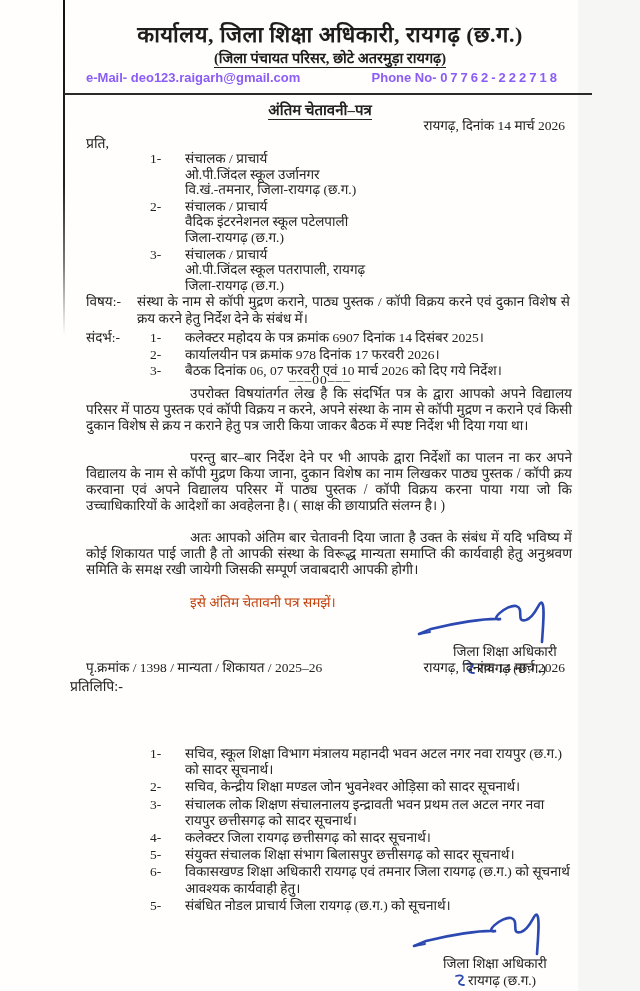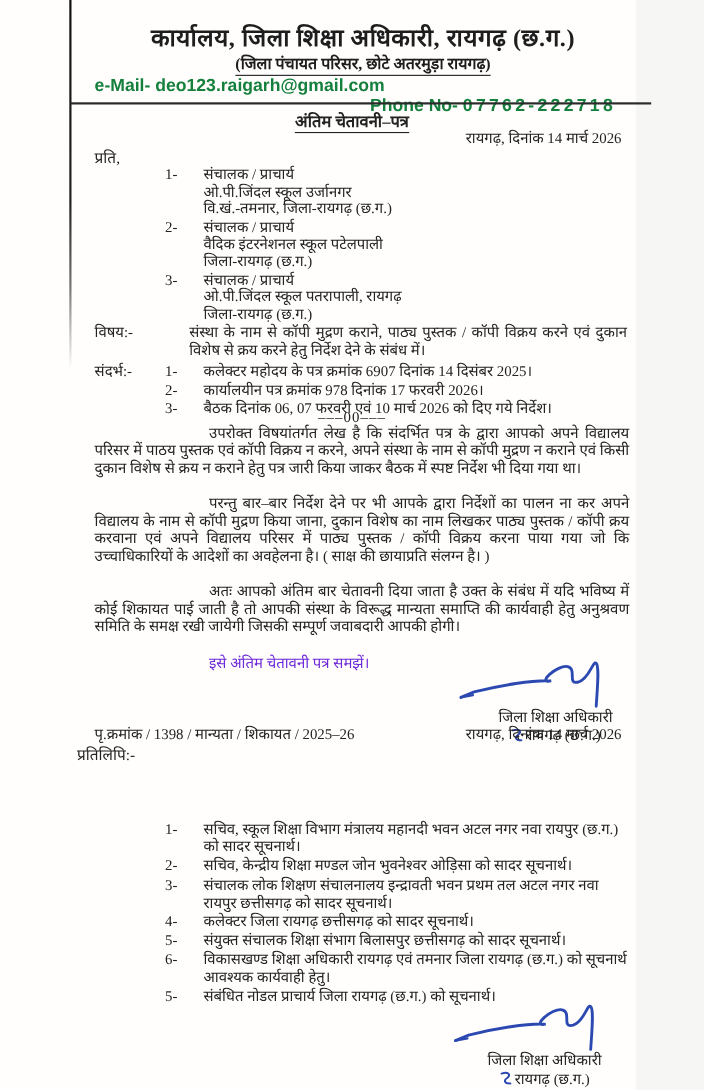--- a/index.html
+++ b/index.html
@@ -19,52 +19,52 @@
   .office-head{
     left:80px;top:18px;width:500px;text-align:center;
     font-size:22px;font-weight:bold;letter-spacing:.5px;color:#1d1d1d;
     font-family:"Liberation Serif","DejaVu Serif",serif;
   }
   .address-line{
     left:80px;top:47px;width:500px;text-align:center;
     font-size:14.5px;font-weight:bold;color:#1d1d1d;
   }
   .address-line span{border-bottom:1.5px solid #1d1d1d;padding-bottom:1px;}
-  .contact-row{left:86px;top:70px;width:484px;font-size:16px;font-weight:bold;color:#15803d;
+  .contact-row{left:86px;top:70px;width:484px;font-size:13px;font-weight:bold;color:#8b5cf6;
     font-family:"Liberation Sans","DejaVu Sans",sans-serif;}
   .contact-row .email{float:left;}
   .contact-row .phone{float:right;padding-right:10px;}
   .contact-row .phone .num{letter-spacing:3px;}
   .hrule{left:64px;top:93px;width:528px;height:2px;background:#2a2a2a;}
   .doc-title{
     left:120px;top:99px;width:400px;text-align:center;
     font-size:15px;font-weight:bold;color:#222;
   }
   .doc-title span{border-bottom:1.5px solid #222;padding-bottom:1px;margin-top:32px;}
   .meta-row{left:86px;width:484px;font-size:13.5px;color:#222;}
   .meta-row .refno{float:left;}
   .meta-row .pdate{float:right;padding-right:5px;}
   .label-col{font-size:14px;color:#222;}
   .list-block{left:150px;width:420px;font-size:13.5px;line-height:15.6px;color:#222;}
   .num-col{position:absolute;left:0;top:0;width:35px;}
   .item-body{margin-left:35px;}
   .hang-row{position:relative;margin-bottom:1px;}
   .subject-block{left:86px;width:484px;font-size:13.5px;line-height:16.5px;color:#222;}
   .subject-label{position:absolute;left:0;top:0;}
-  .subject-text{margin-left:86px;text-align:justify;}
+  .subject-text{margin-left:51px;text-align:justify;}
   .ref-label{position:absolute;left:0;top:0;}
   .ref-items{margin-left:64px;}
   .ref-row{position:relative;}
   .ref-row .num-col{width:35px;}
   .separator{left:120px;top:372px;width:400px;text-align:center;font-size:13.5px;color:#222;letter-spacing:1px;}
   .body-para{
     left:86px;width:486px;font-size:13.6px;line-height:15.9px;
     text-align:justify;color:#222;text-indent:104px;
   }
-  .closing-line{left:190px;top:592px;font-size:13.6px;color:#6d28d9;}
+  .closing-line{left:190px;top:592px;font-size:13.6px;color:#c2410c;}
   .sig-block{text-align:center;font-size:13.5px;line-height:16.5px;color:#222;}
   .sig-svg{display:block;}
   .copies-block{left:150px;top:746px;width:425px;font-size:13.5px;line-height:16.2px;color:#222;}
   .scribble{display:inline-block;vertical-align:-2px;margin-right:1px;}
   .clearfix::after{content:"";display:block;clear:both;}
 </style>
 </head>
 <body>
 
 <div class="page">

